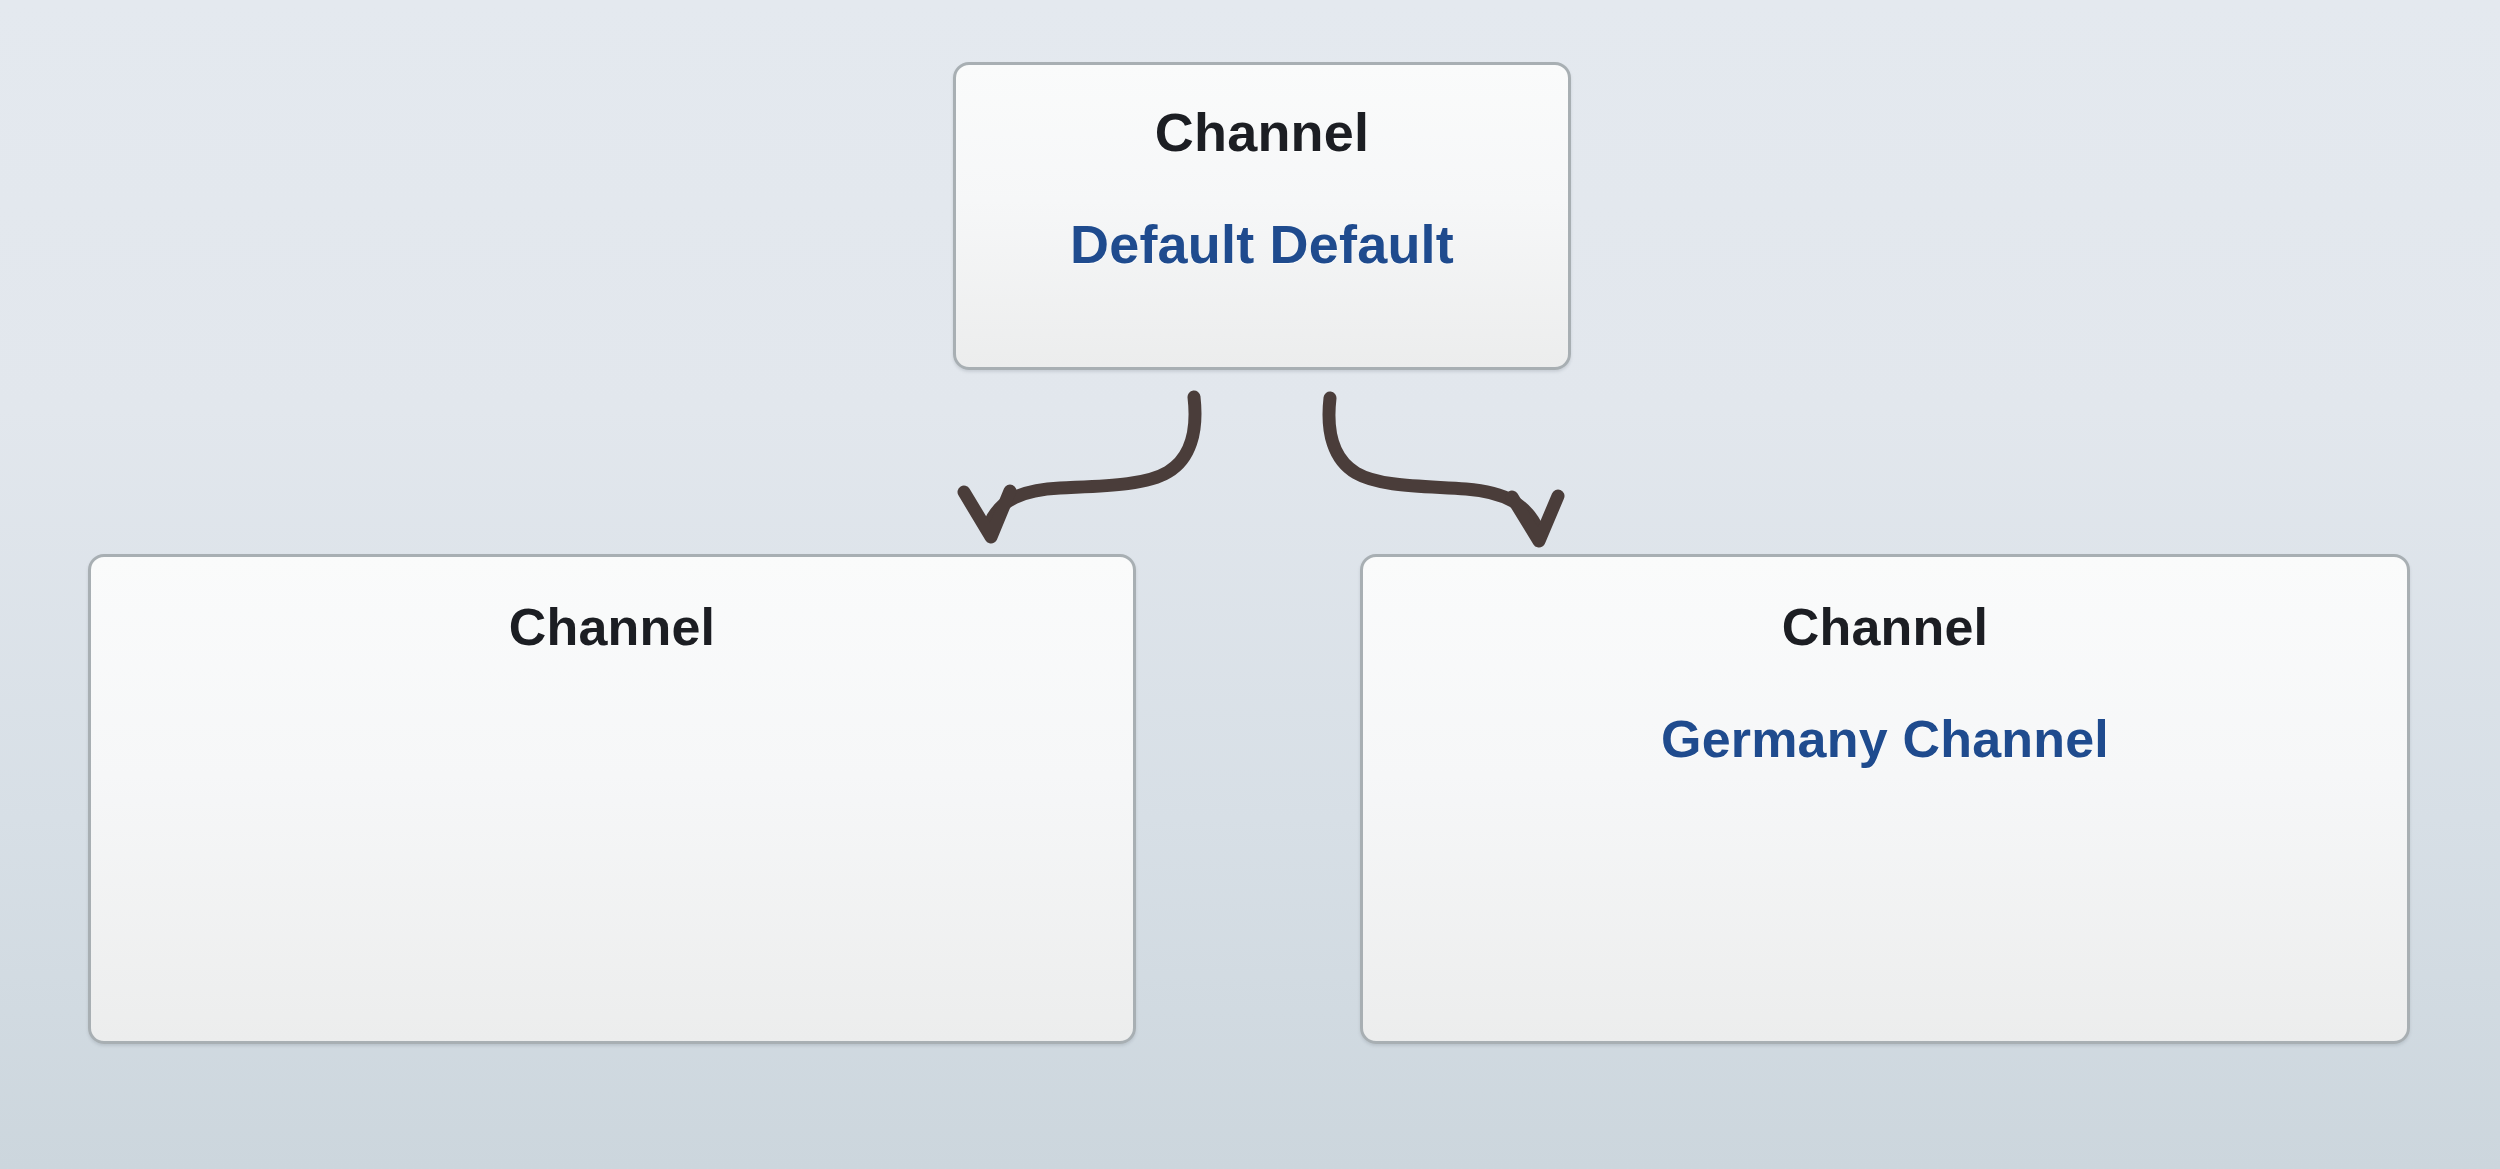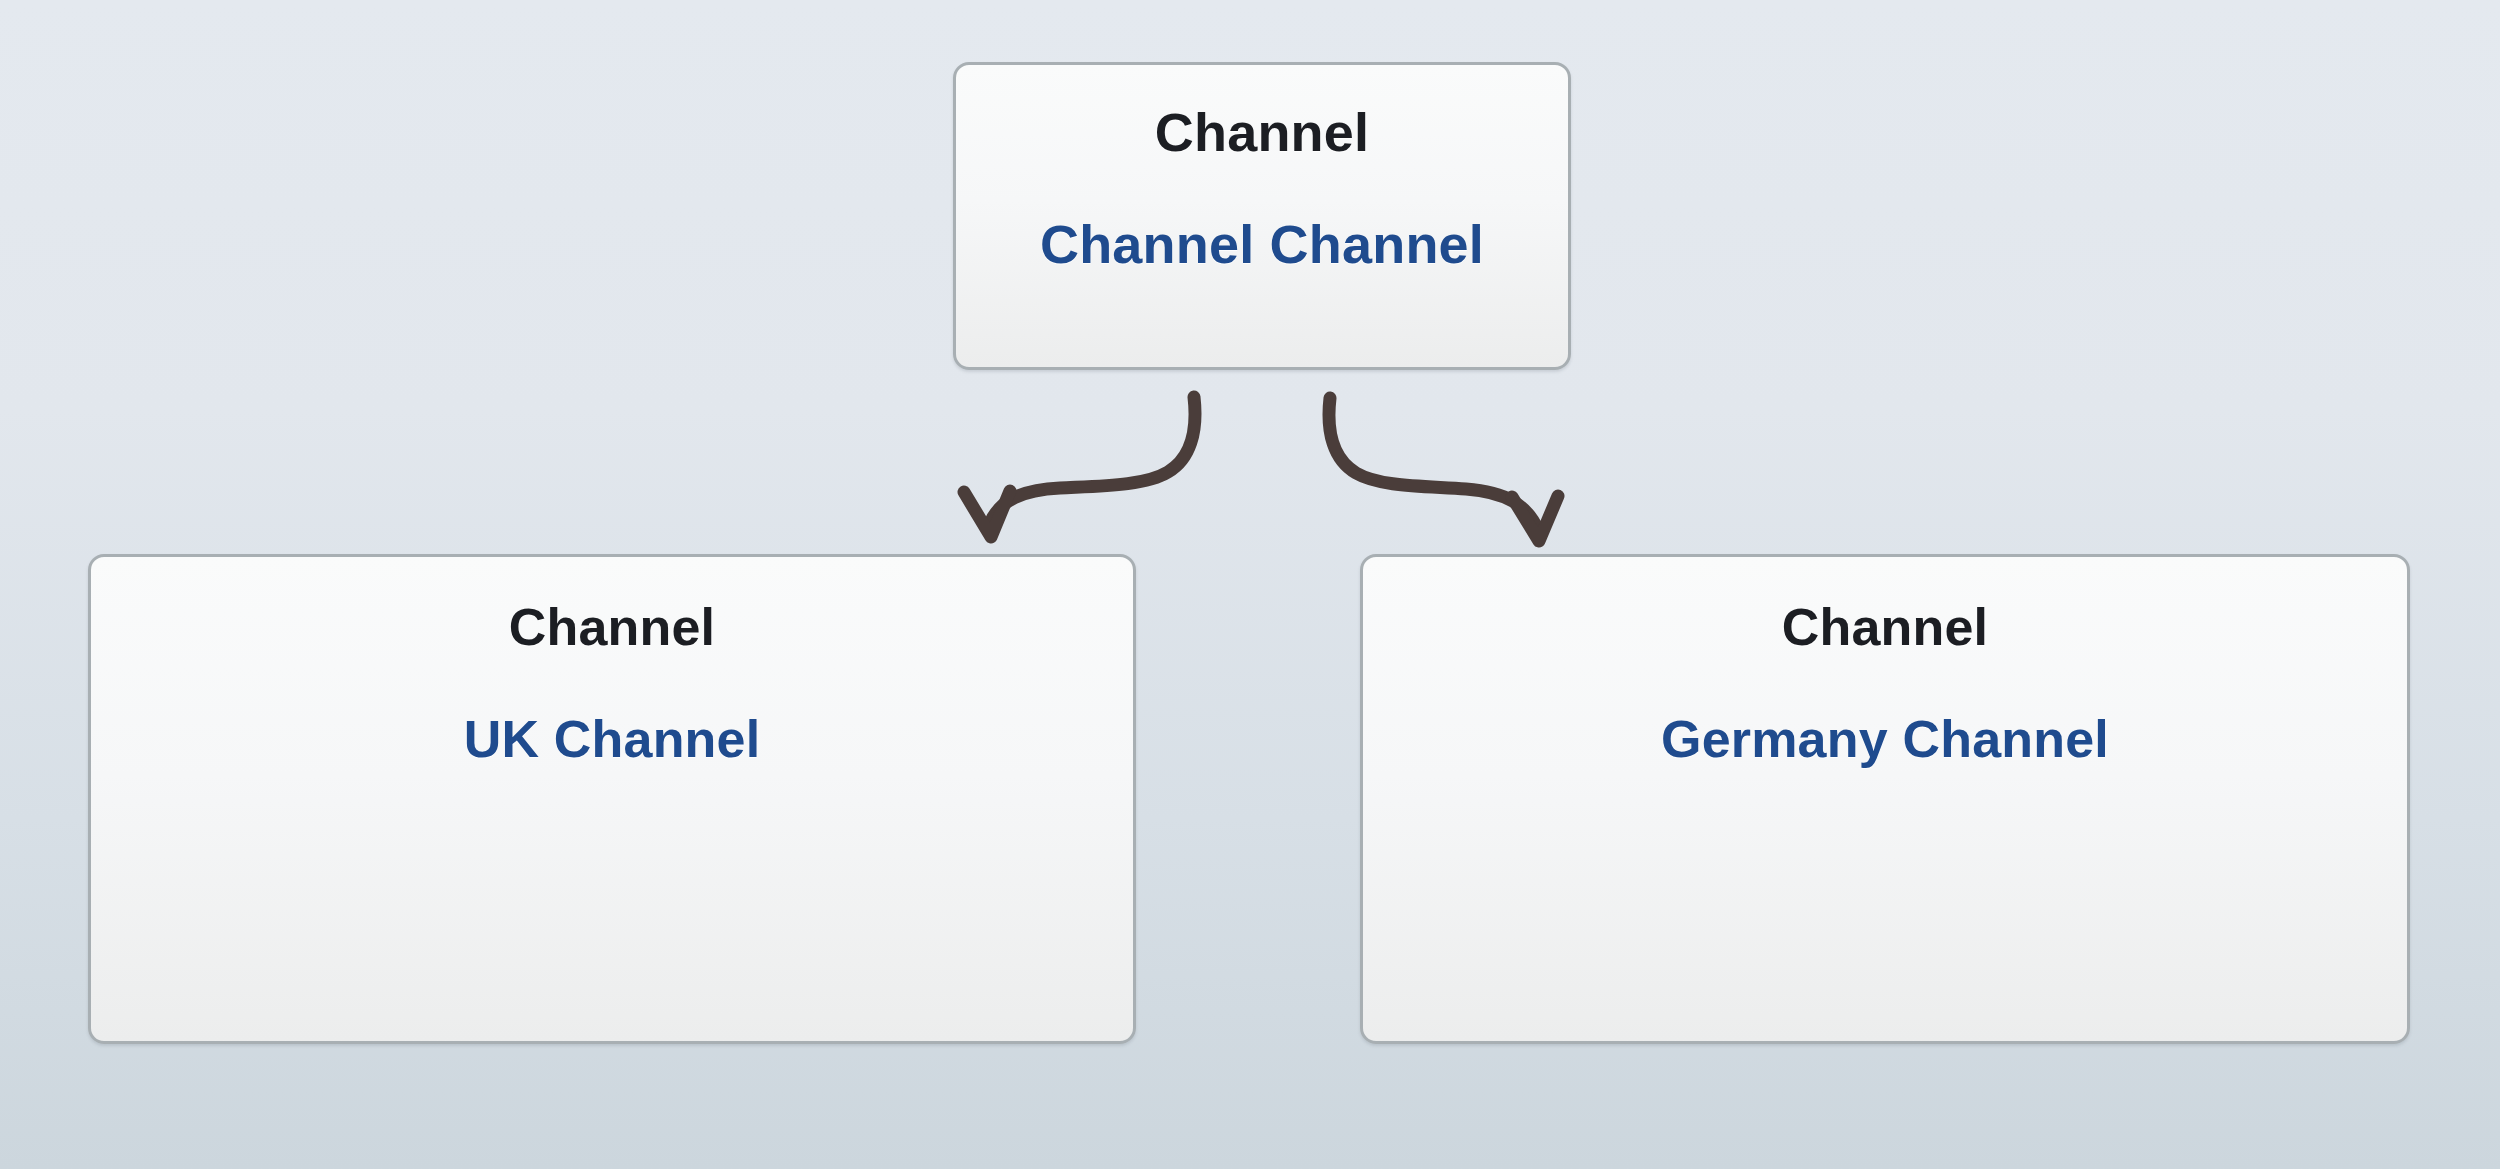--- a/index.html
+++ b/index.html
@@ -117,26 +117,25 @@
                  C 1380 487, 1424 486, 1466 489
                  C 1506 492, 1527 505, 1538 530"></path>
         <path d="M 1512 497 L 1539 541 L 1558 496"></path>
       </g>
 
     </g>
   </svg>
 
   <div class="node" id="node-root">
     <div class="node-type">Channel</div>
-    <div class="node-name">Channel Channel</div>
+    <div class="node-name">Default Default</div>
   </div>
 
   <div class="node child" id="node-uk">
     <div class="node-type">Channel</div>
-    <div class="node-name">UK Channel</div>
   </div>
 
   <div class="node child" id="node-germany">
     <div class="node-type">Channel</div>
     <div class="node-name">Germany Channel</div>
   </div>
 
 </div>
 
 </body></html>

